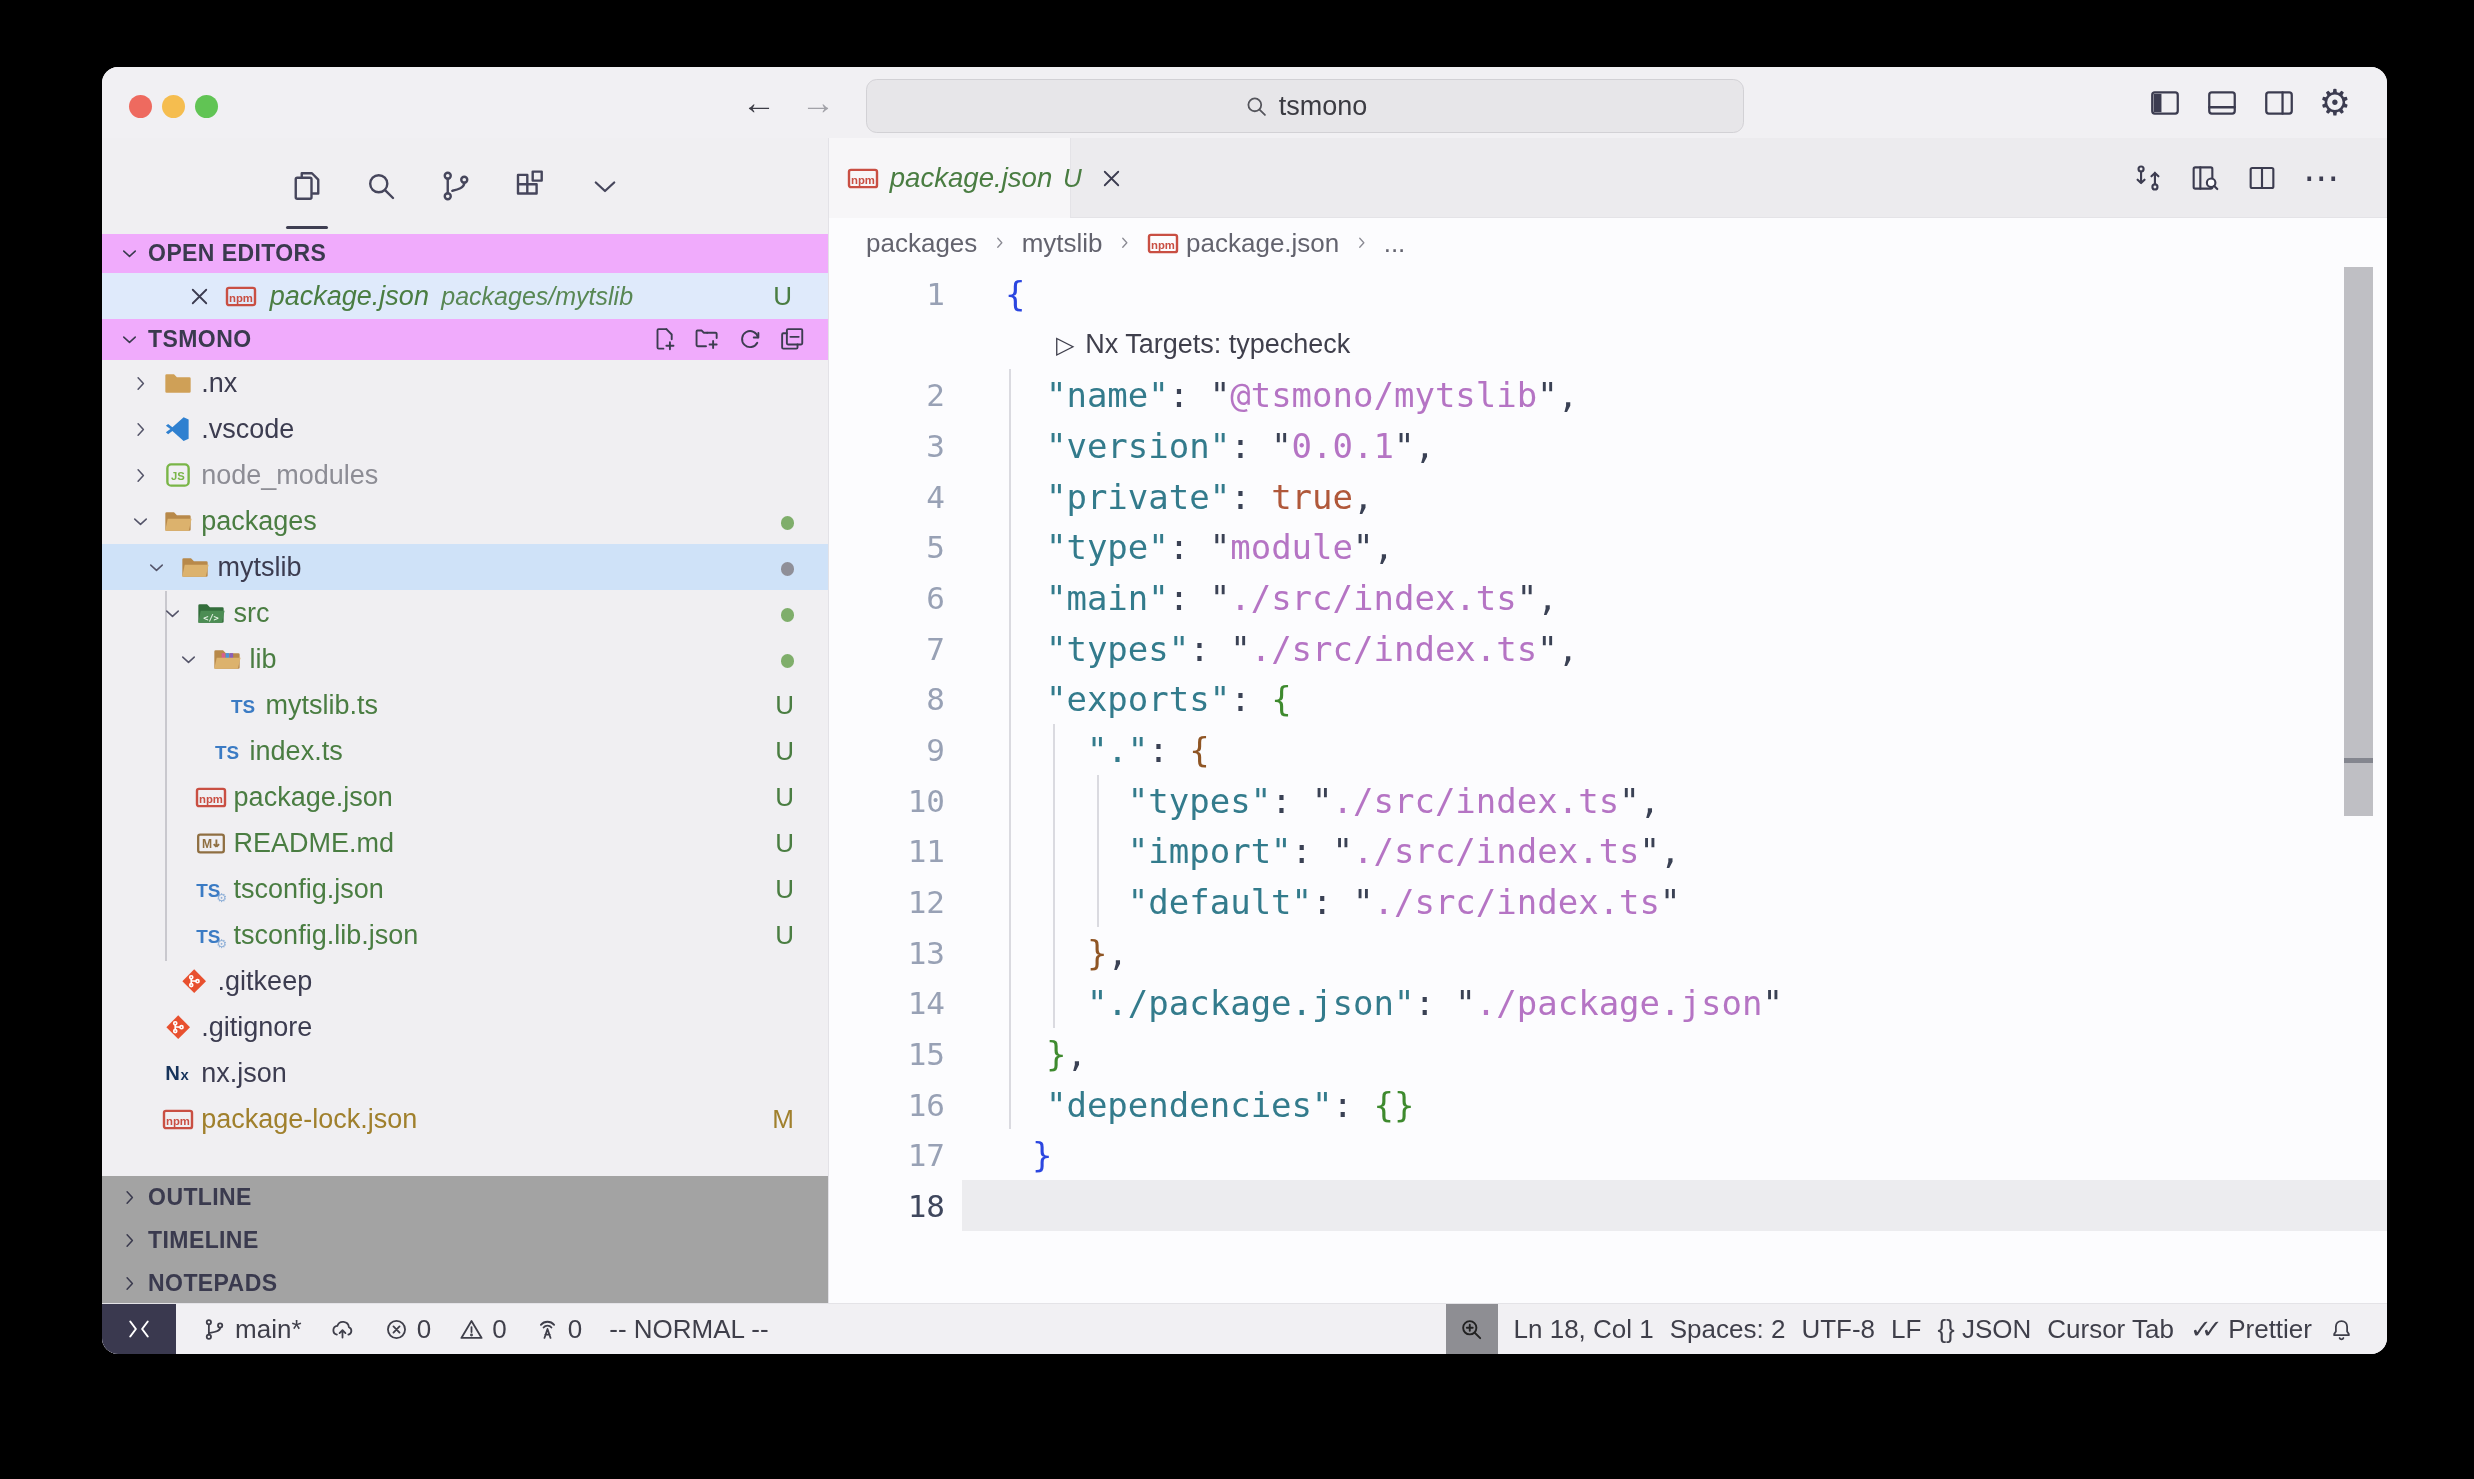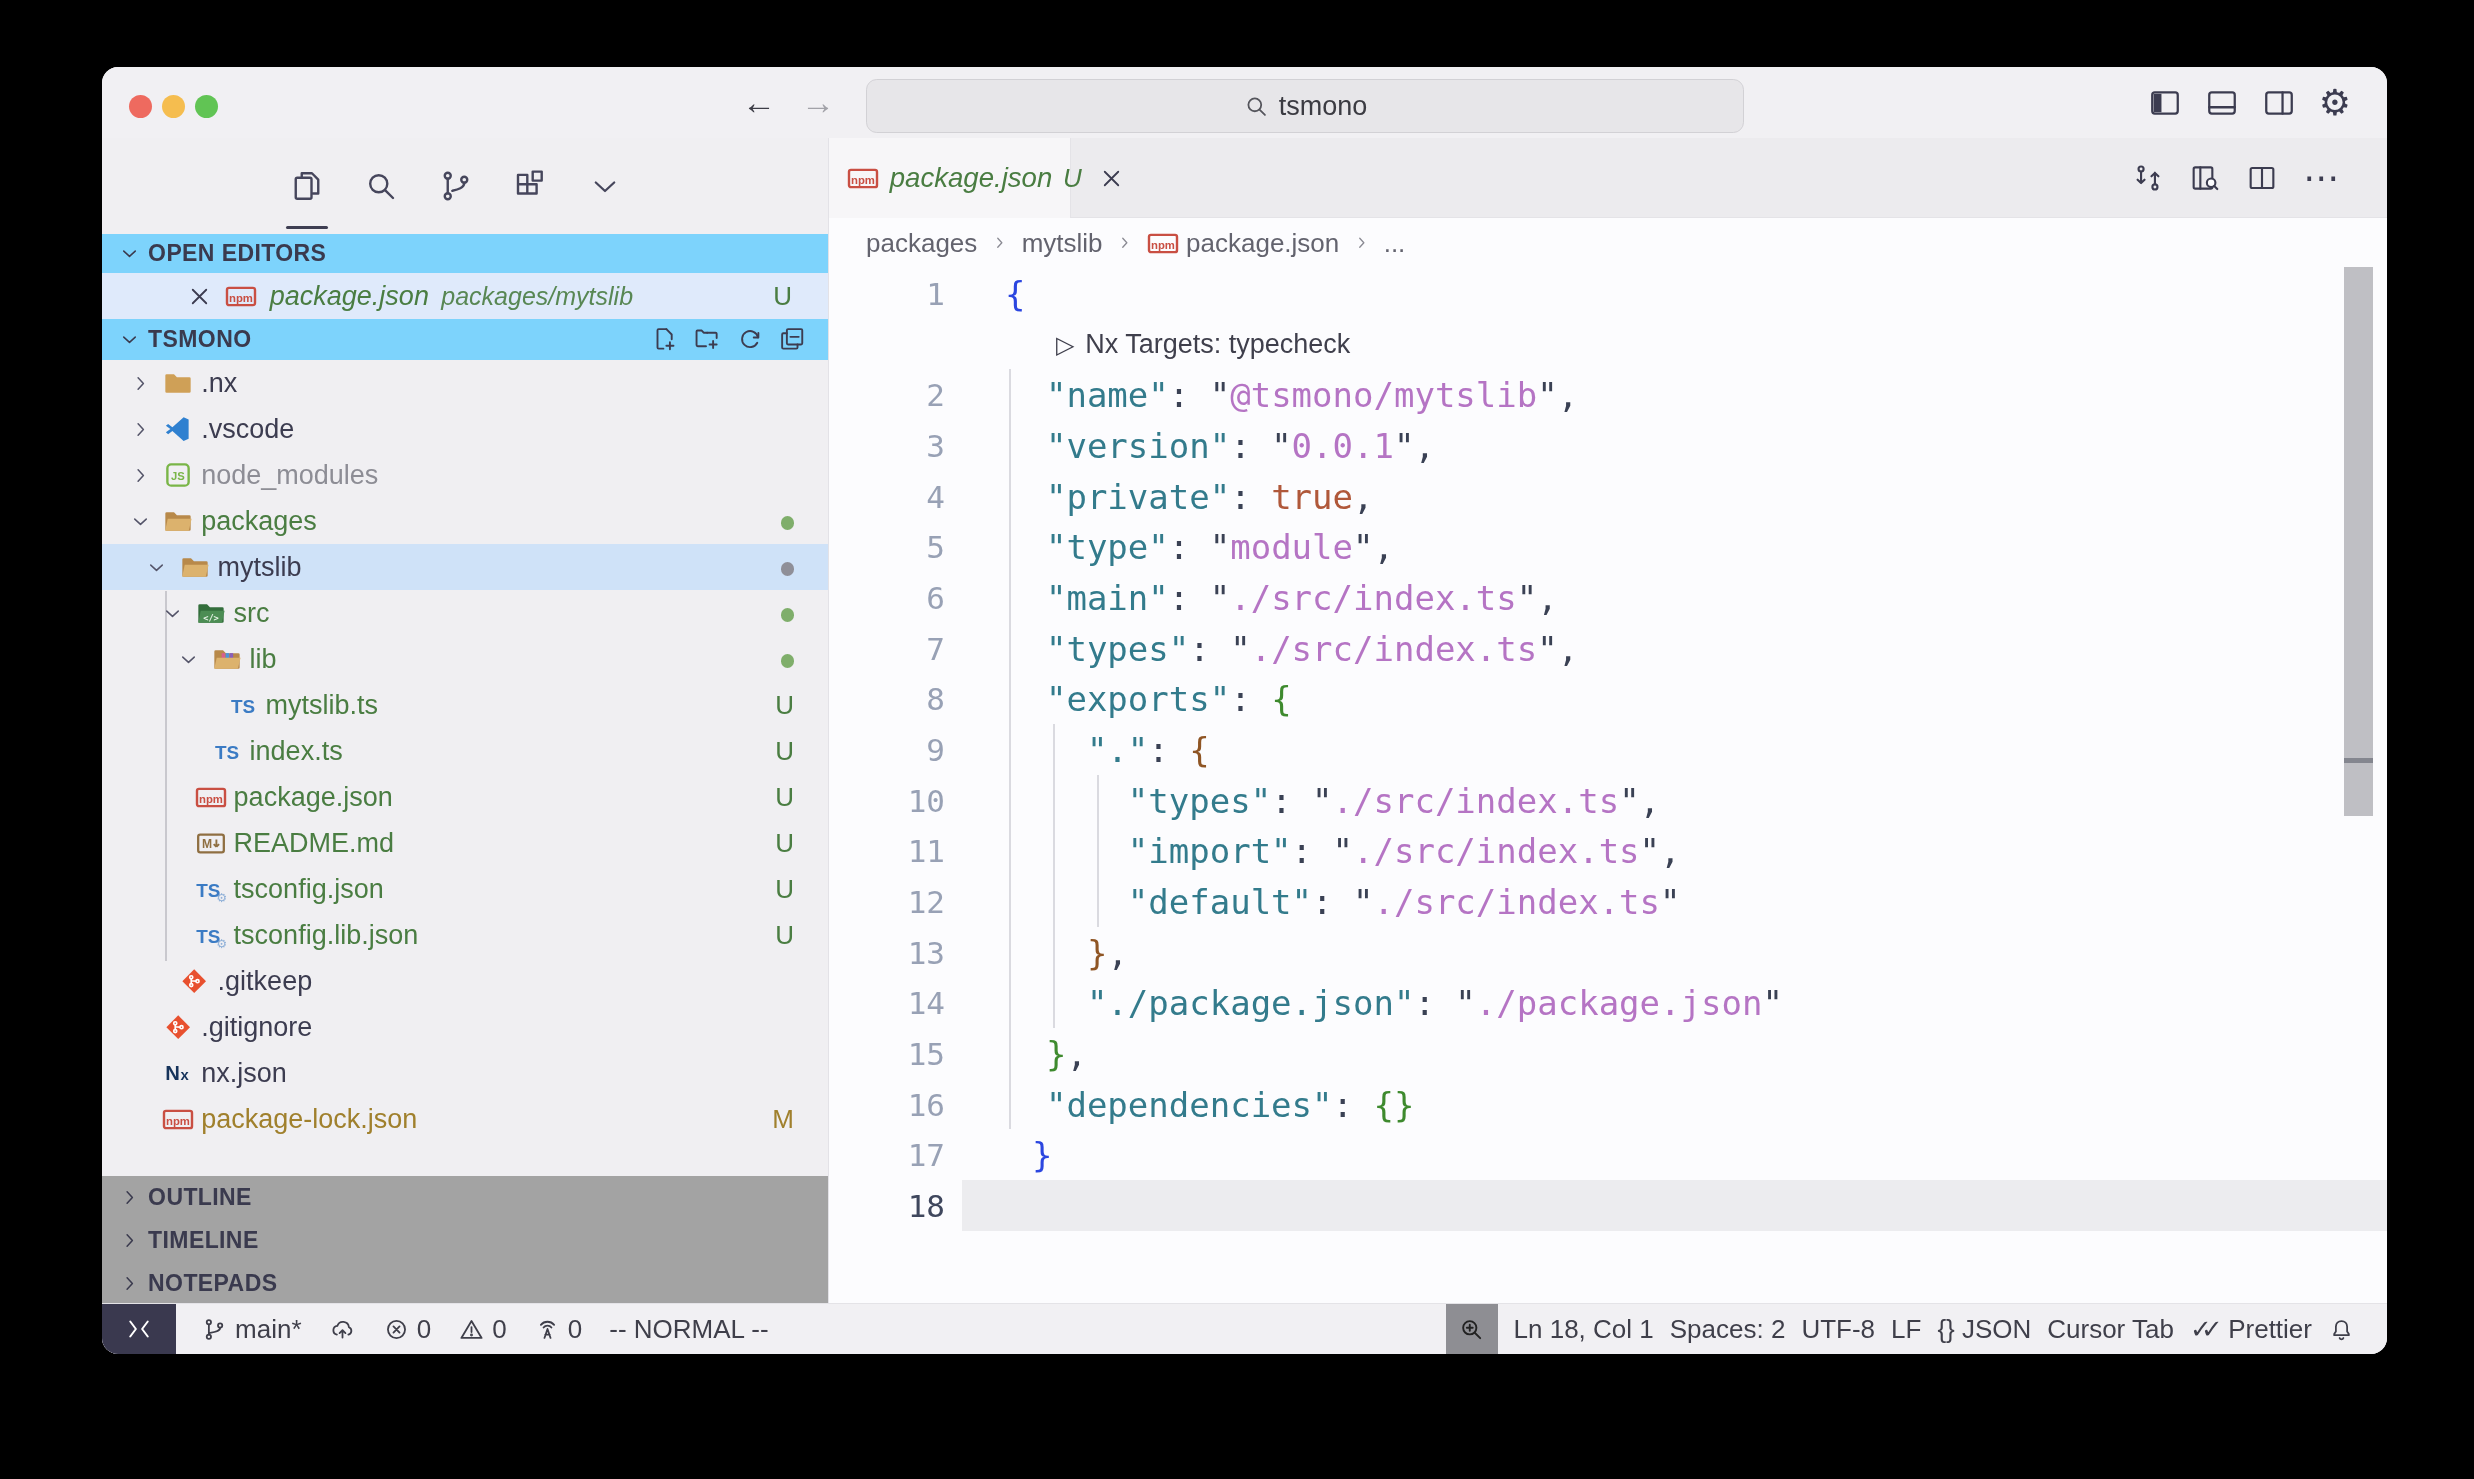--- a/index.html
+++ b/index.html
@@ -19,21 +19,21 @@
   
   .main{position:absolute;top:71px;left:0;right:0;bottom:51px;}
   .sidebar{position:absolute;left:0;top:0;bottom:0;width:727px;background:#f0eff2;border-right:1.8px solid #e3e2e7;box-sizing:border-box;}
   .editor{position:absolute;left:727px;top:0;bottom:0;right:0;background:#fcfcfe;}
   
   .activity{position:absolute;top:0;left:0;right:0;height:96px;display:flex;align-items:stretch;
             padding-left:182px;gap:28.4px;color:#46465c;}
   .act{position:relative;width:46px;display:flex;align-items:center;justify-content:center;}
   .act.active::after{content:'';position:absolute;left:1.8px;right:1.8px;bottom:5.3px;height:2.7px;background:#3e3e52;border-radius:1.8px;}
   
-  .sechead{position:absolute;left:0;right:0;background:#7dd3fc;display:flex;align-items:center;
+  .sechead{position:absolute;left:0;right:0;background:#f0abfc;display:flex;align-items:center;
            font-weight:700;font-size:23px;color:#3a3a4e;letter-spacing:0.4px;padding-left:16px;gap:7.1px;box-sizing:border-box;}
   .oehead{top:96px;height:39px;}
   .tshead{top:181px;height:41px;}
   .tshead .hicons{margin-left:auto;display:flex;gap:14.2px;padding-right:21.3px;color:#3c3c50;}
   .oerow{position:absolute;top:135px;height:46px;left:0;right:0;background:#dfeafb;display:flex;align-items:center;
          padding-left:84px;gap:12.4px;box-sizing:border-box;}
   .oerow .fname{font-style:italic;font-size:27px;color:var(--green);}
   .oerow .fdir{font-style:italic;font-size:25px;color:var(--green);opacity:.9;}
   .oerow .badge{margin-left:auto;margin-right:36px;}
   .ubadge{font-size:26px;color:var(--green);}

